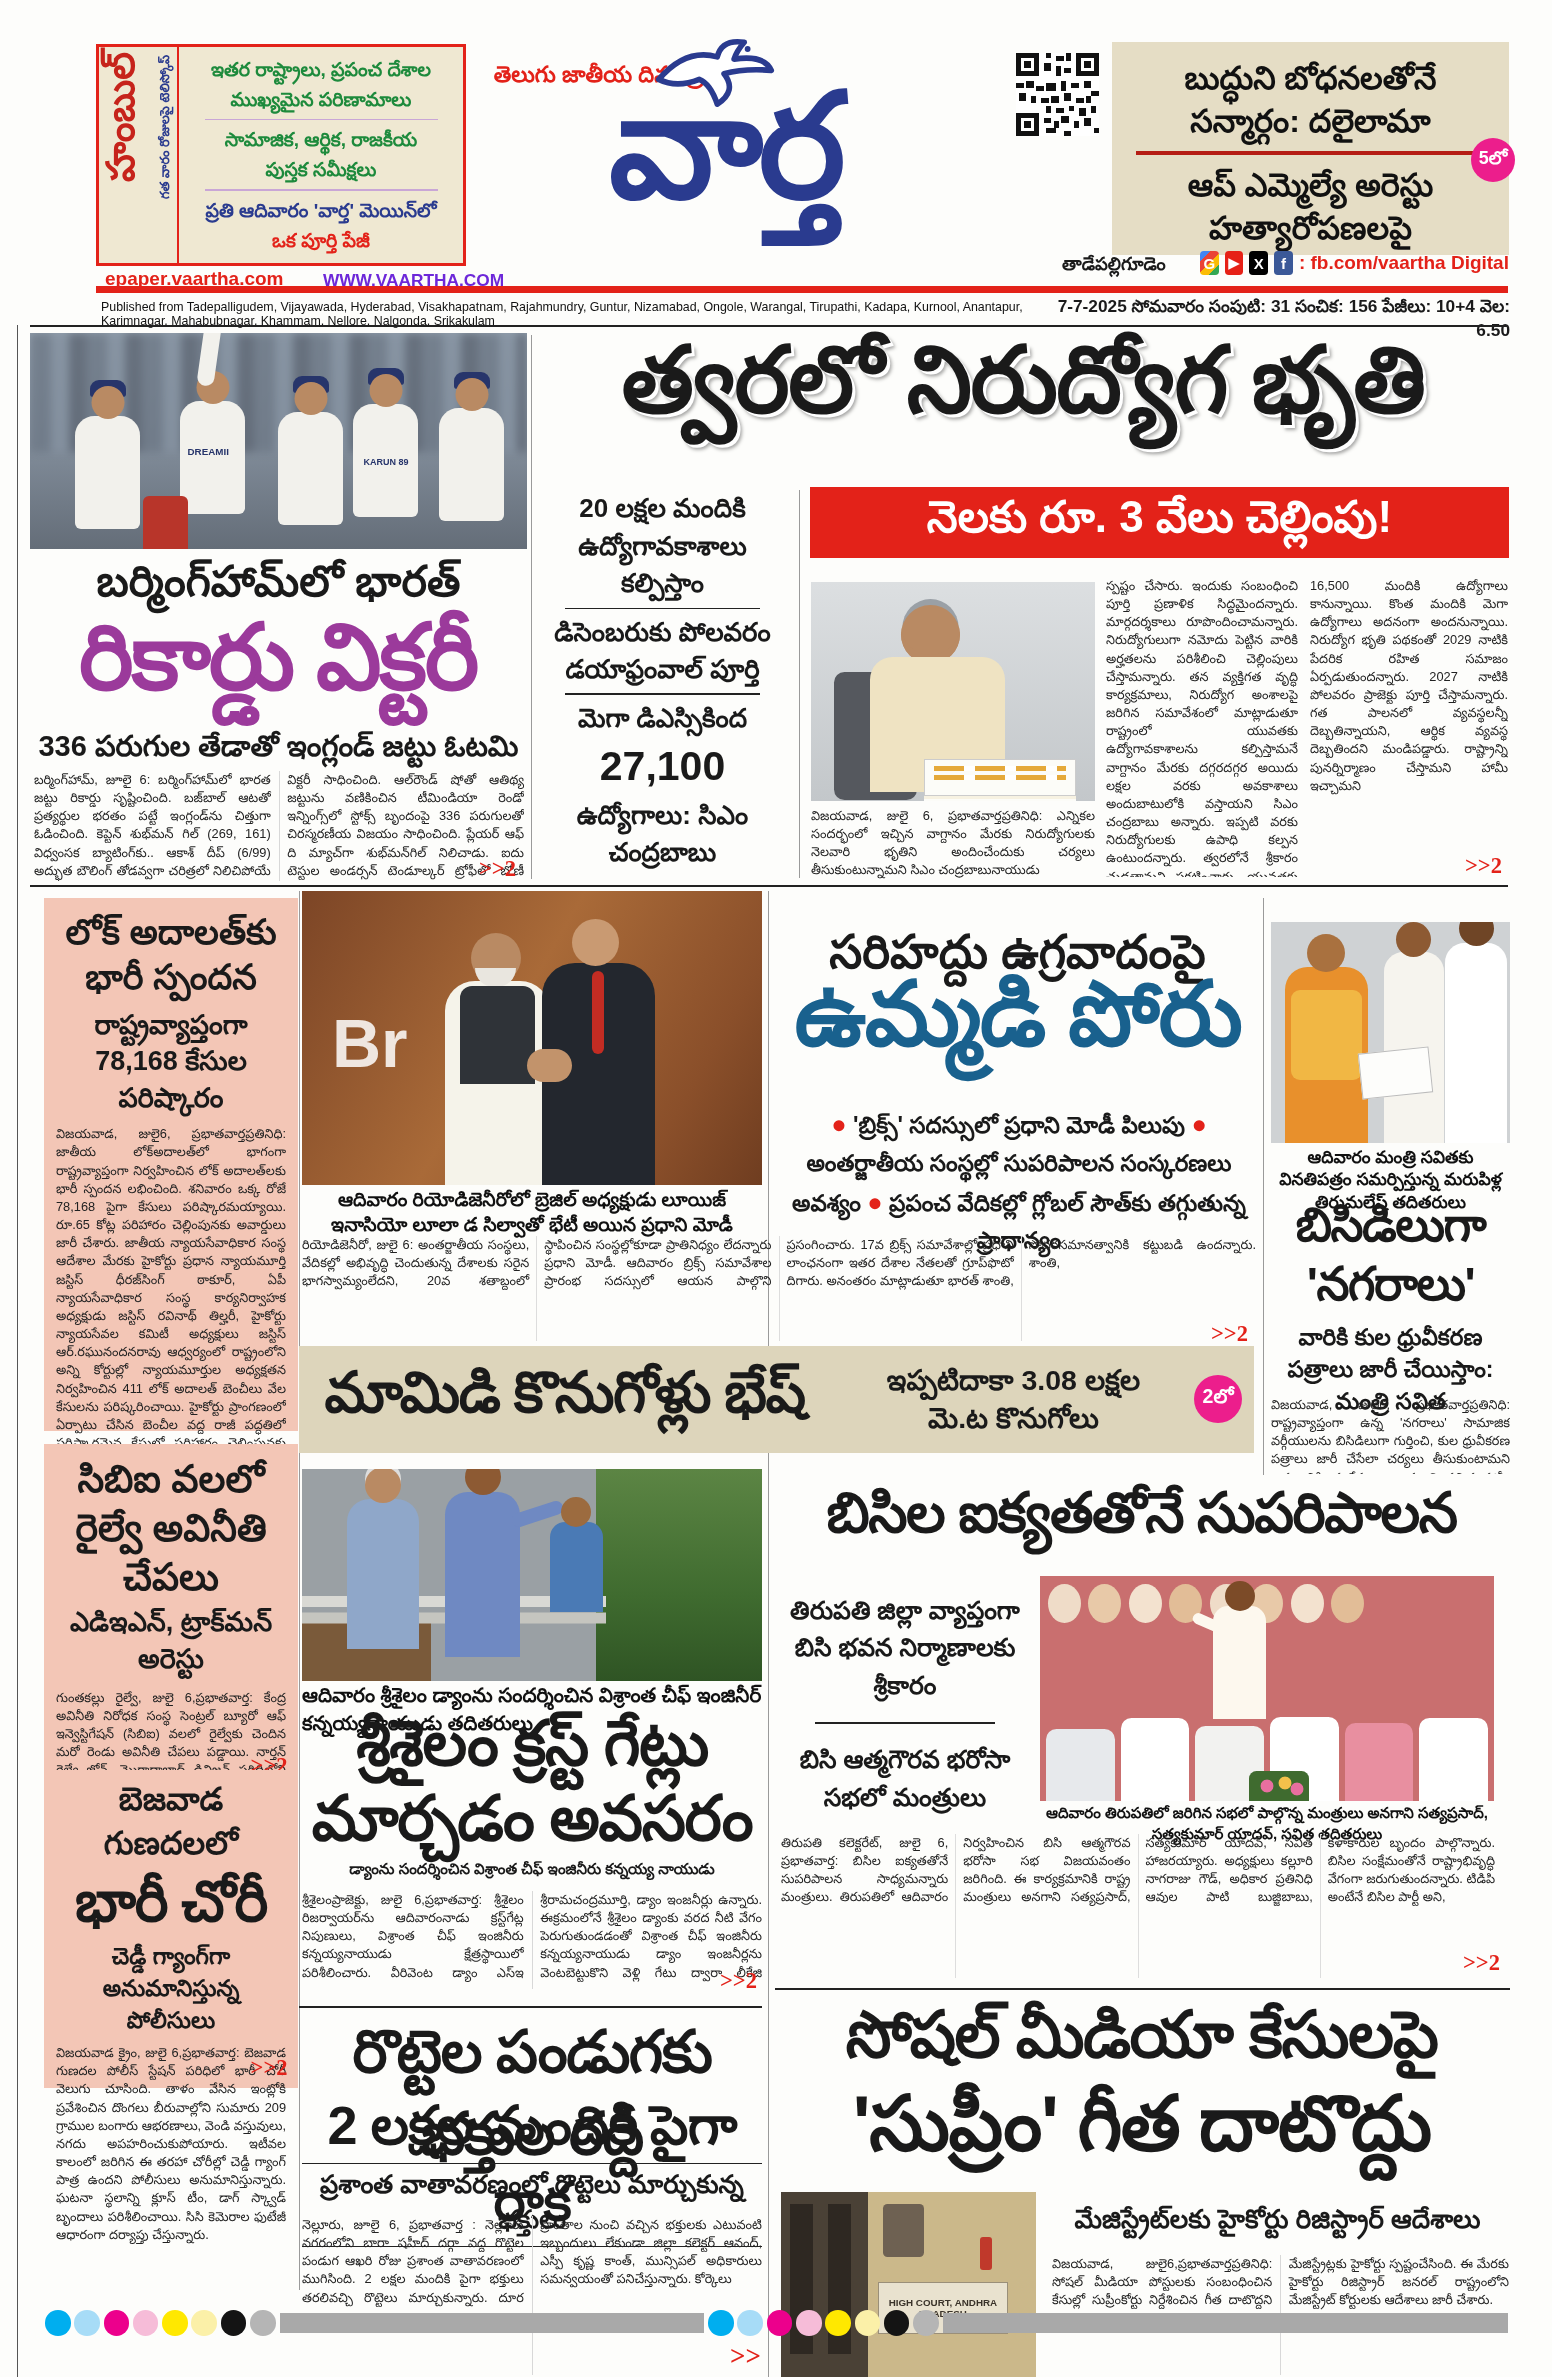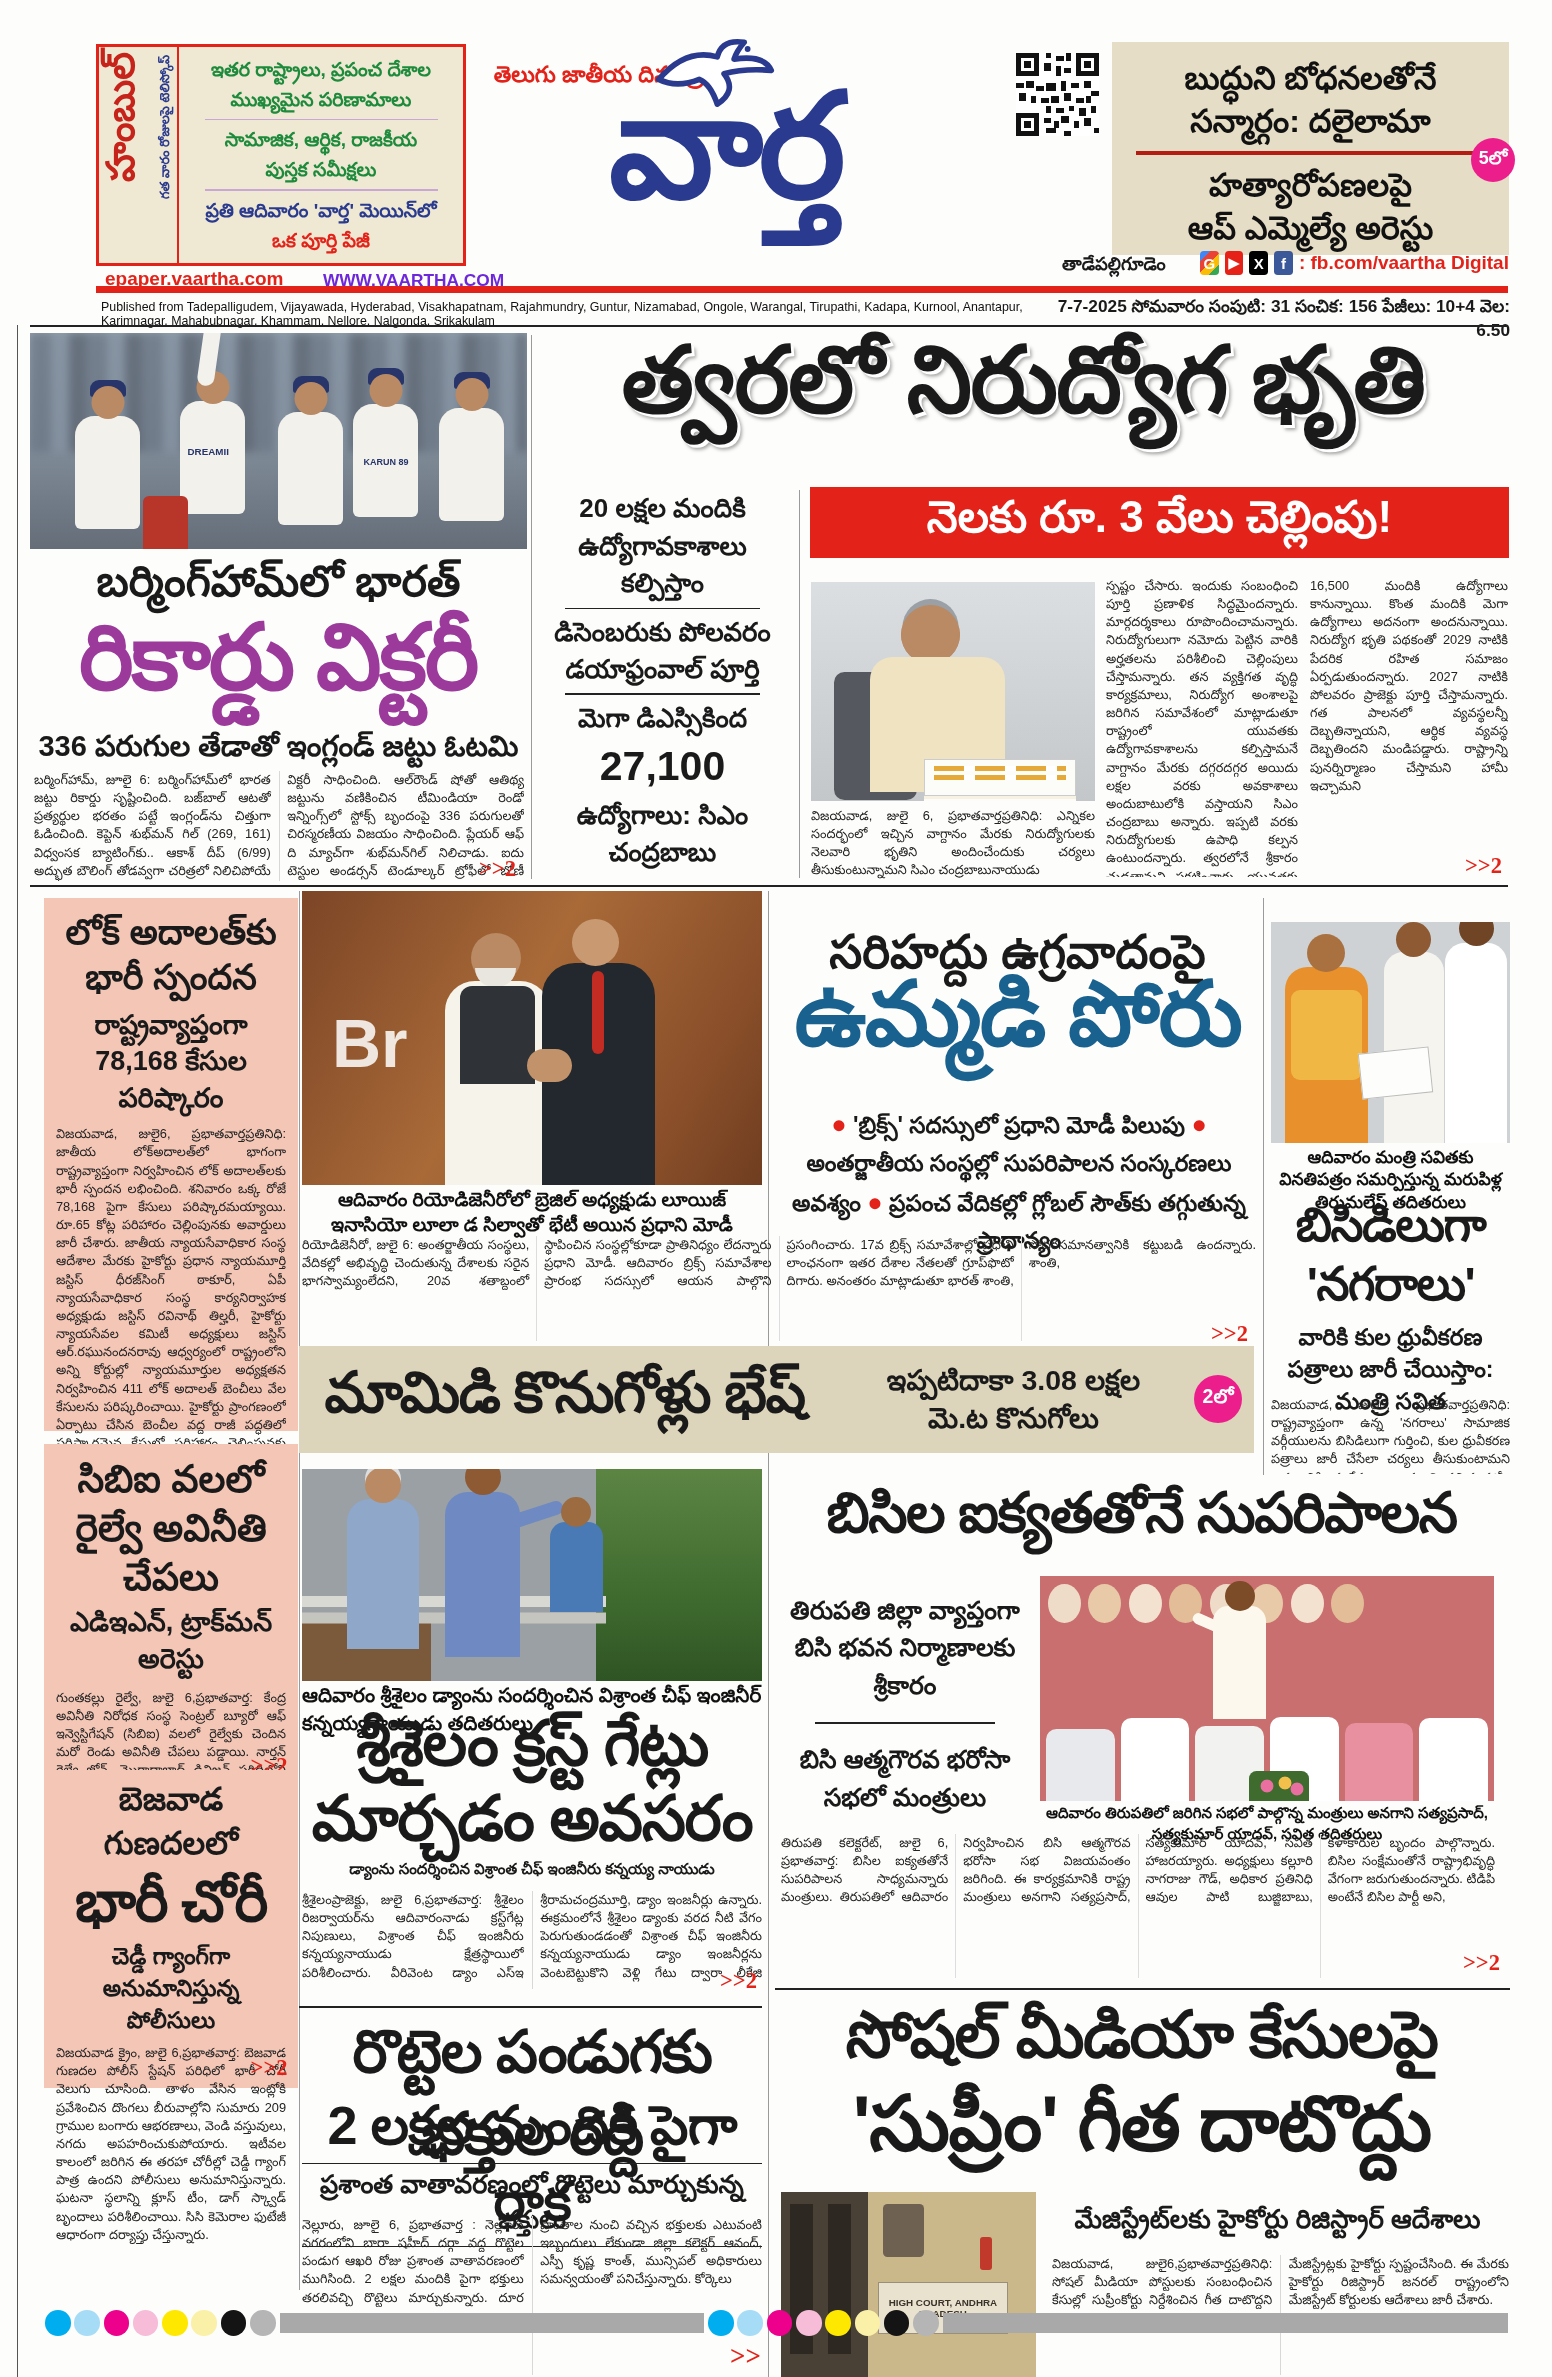--- a/index.html
+++ b/index.html
@@ -229,22 +229,22 @@
           <rect x="19" y="31" width="3" height="2"></rect>
       </g>
     </svg>
   </div>
 
   <div class="abs" id="flash-box">
     <div class="flash-l">బుద్ధుని బోధనలతోనే</div>
     <div class="flash-l">సన్మార్గం: దలైలామా</div>
     <div id="flash-rule"></div>
     <div id="flash-badge">5లో</div>
+    <div class="flash-l">ఆప్ ఎమ్మెల్యే అరెస్టు</div>
     <div class="flash-l">హత్యారోపణలపై</div>
-    <div class="flash-l">ఆప్ ఎమ్మెల్యే అరెస్టు</div>
   </div>
 
   <div class="abs" id="edition">తాడేపల్లిగూడెం</div>
   <div class="abs" id="social-row">
     <span class="sicon" style="background:linear-gradient(135deg,#4285f4 25%,#ea4335 25% 50%,#fbbc05 50% 75%,#34a853 75%)">G</span>
     <span class="sicon" style="background:#e62117">▶</span>
     <span class="sicon" style="background:#000">X</span>
     <span class="sicon" style="background:#3b5998">f</span>
     <span id="social-handle">: fb.com/vaartha Digital</span>
   </div>

